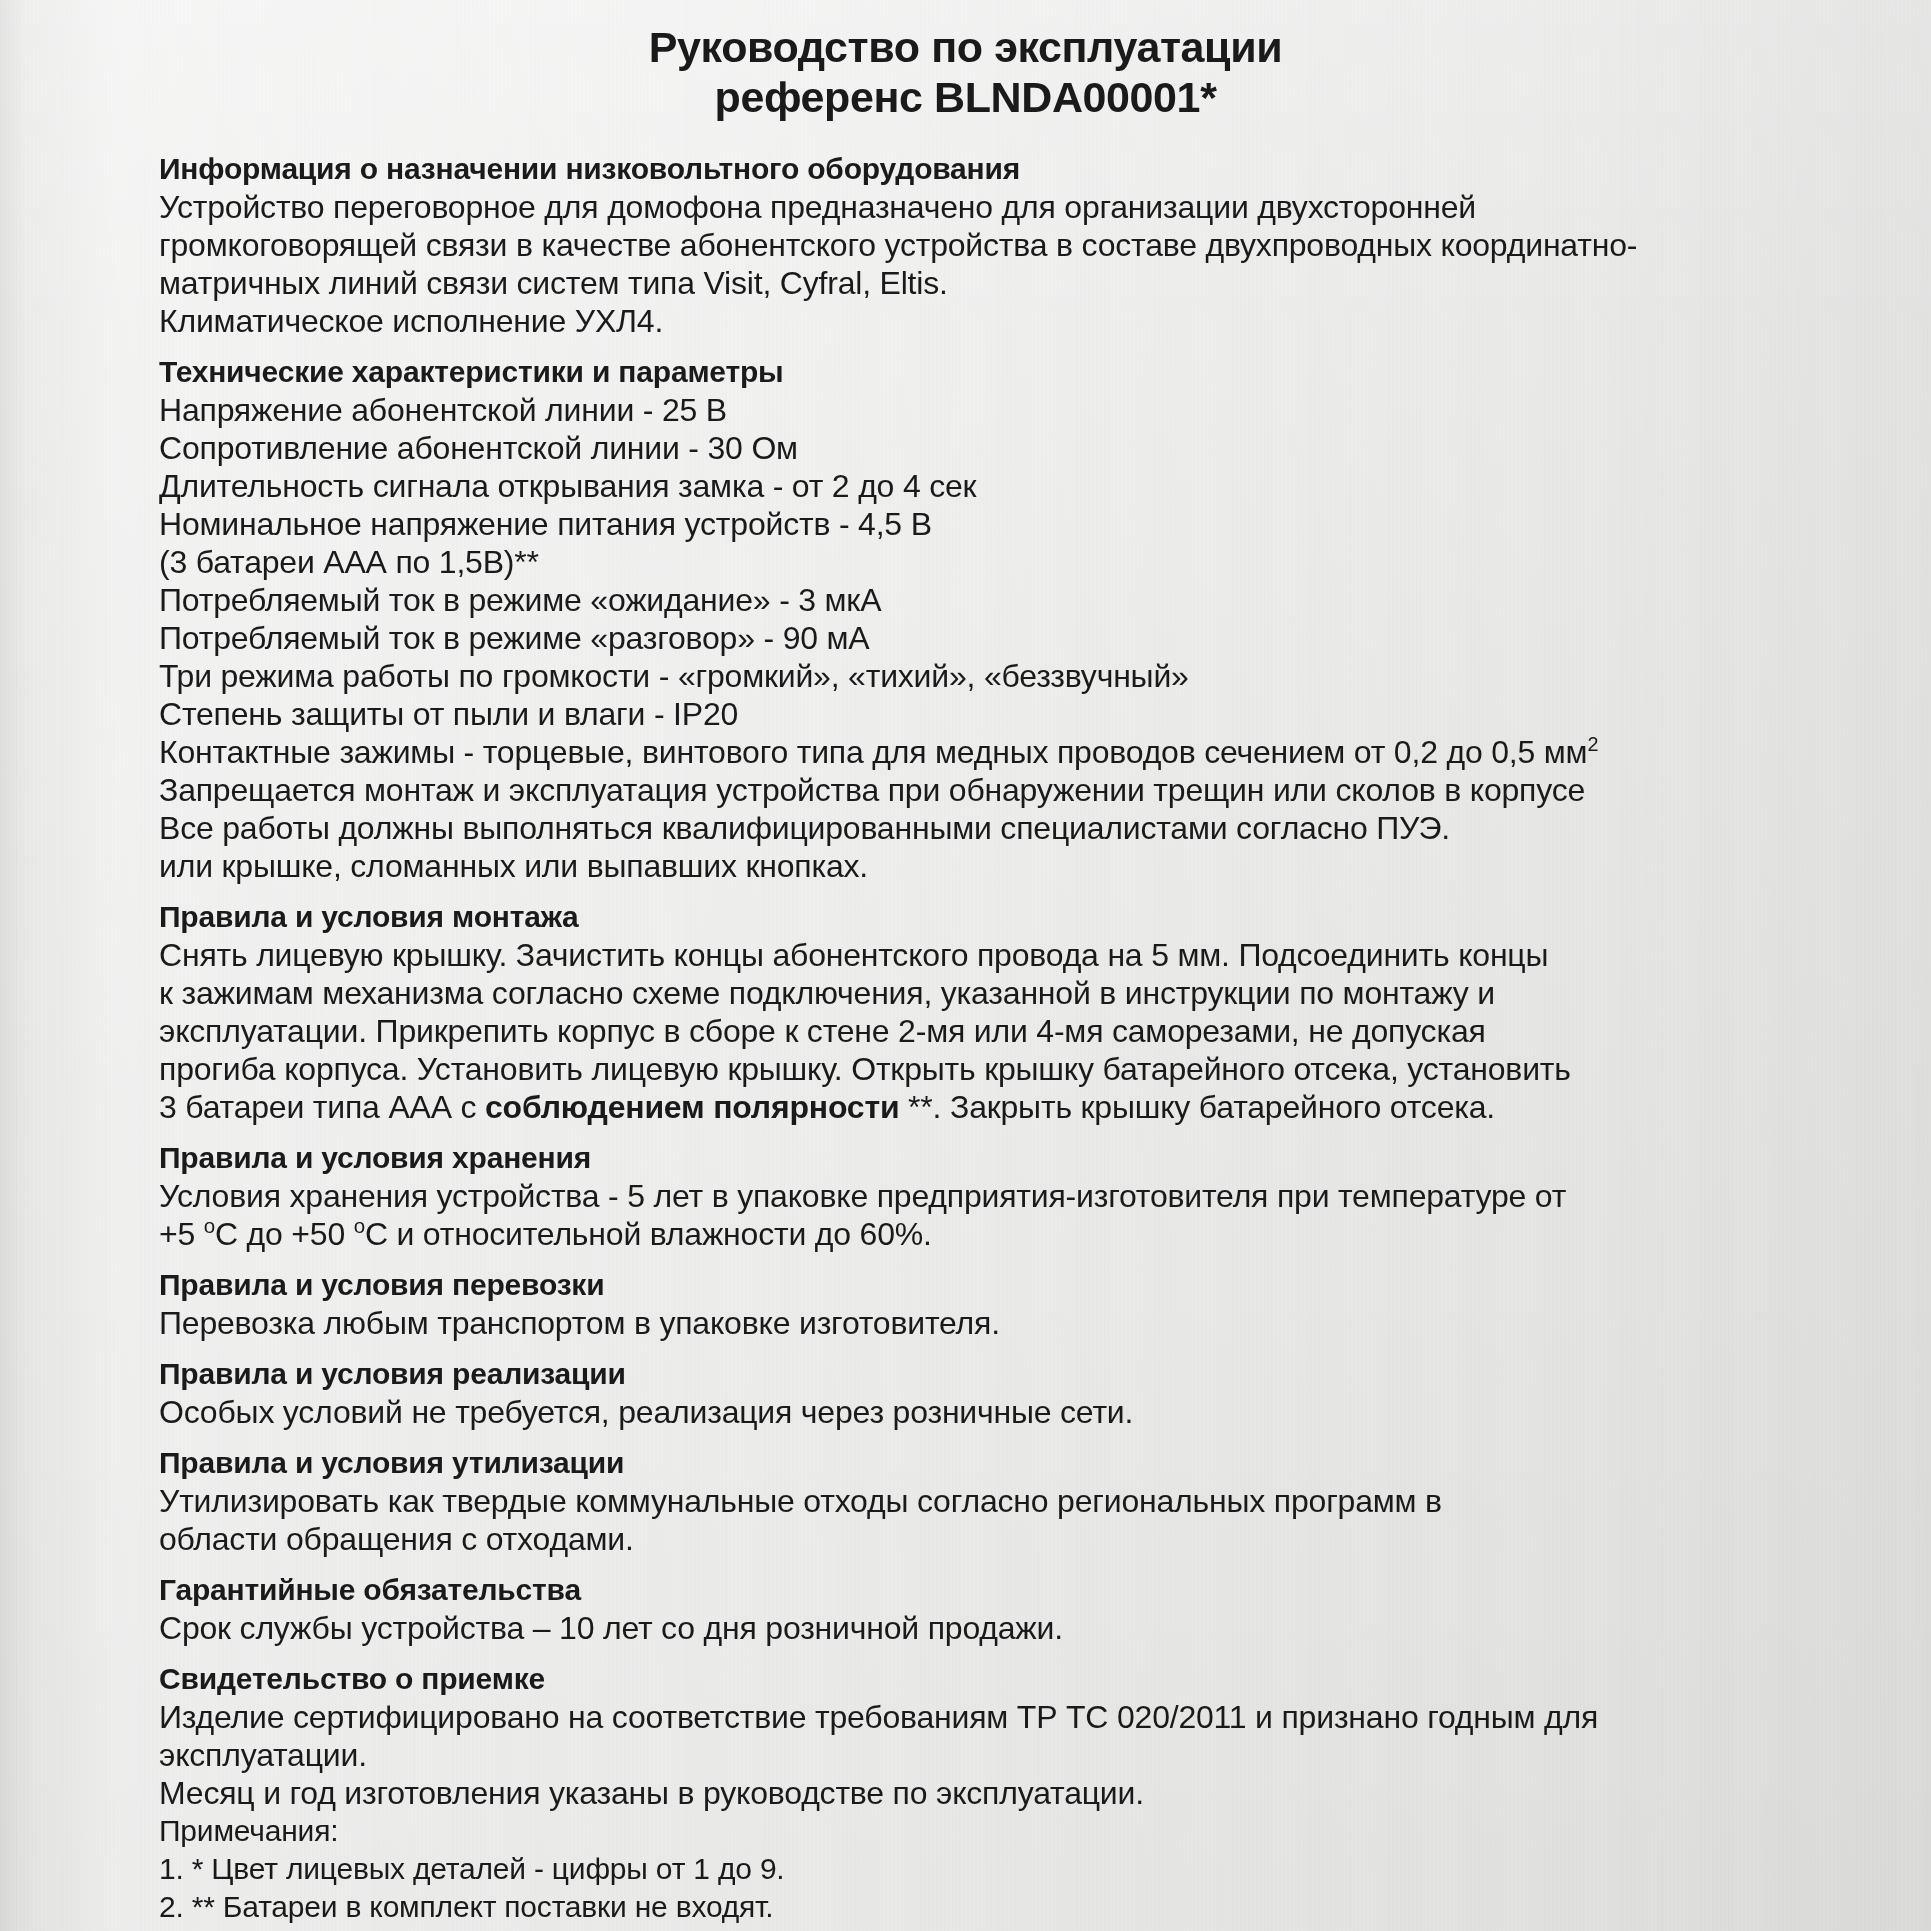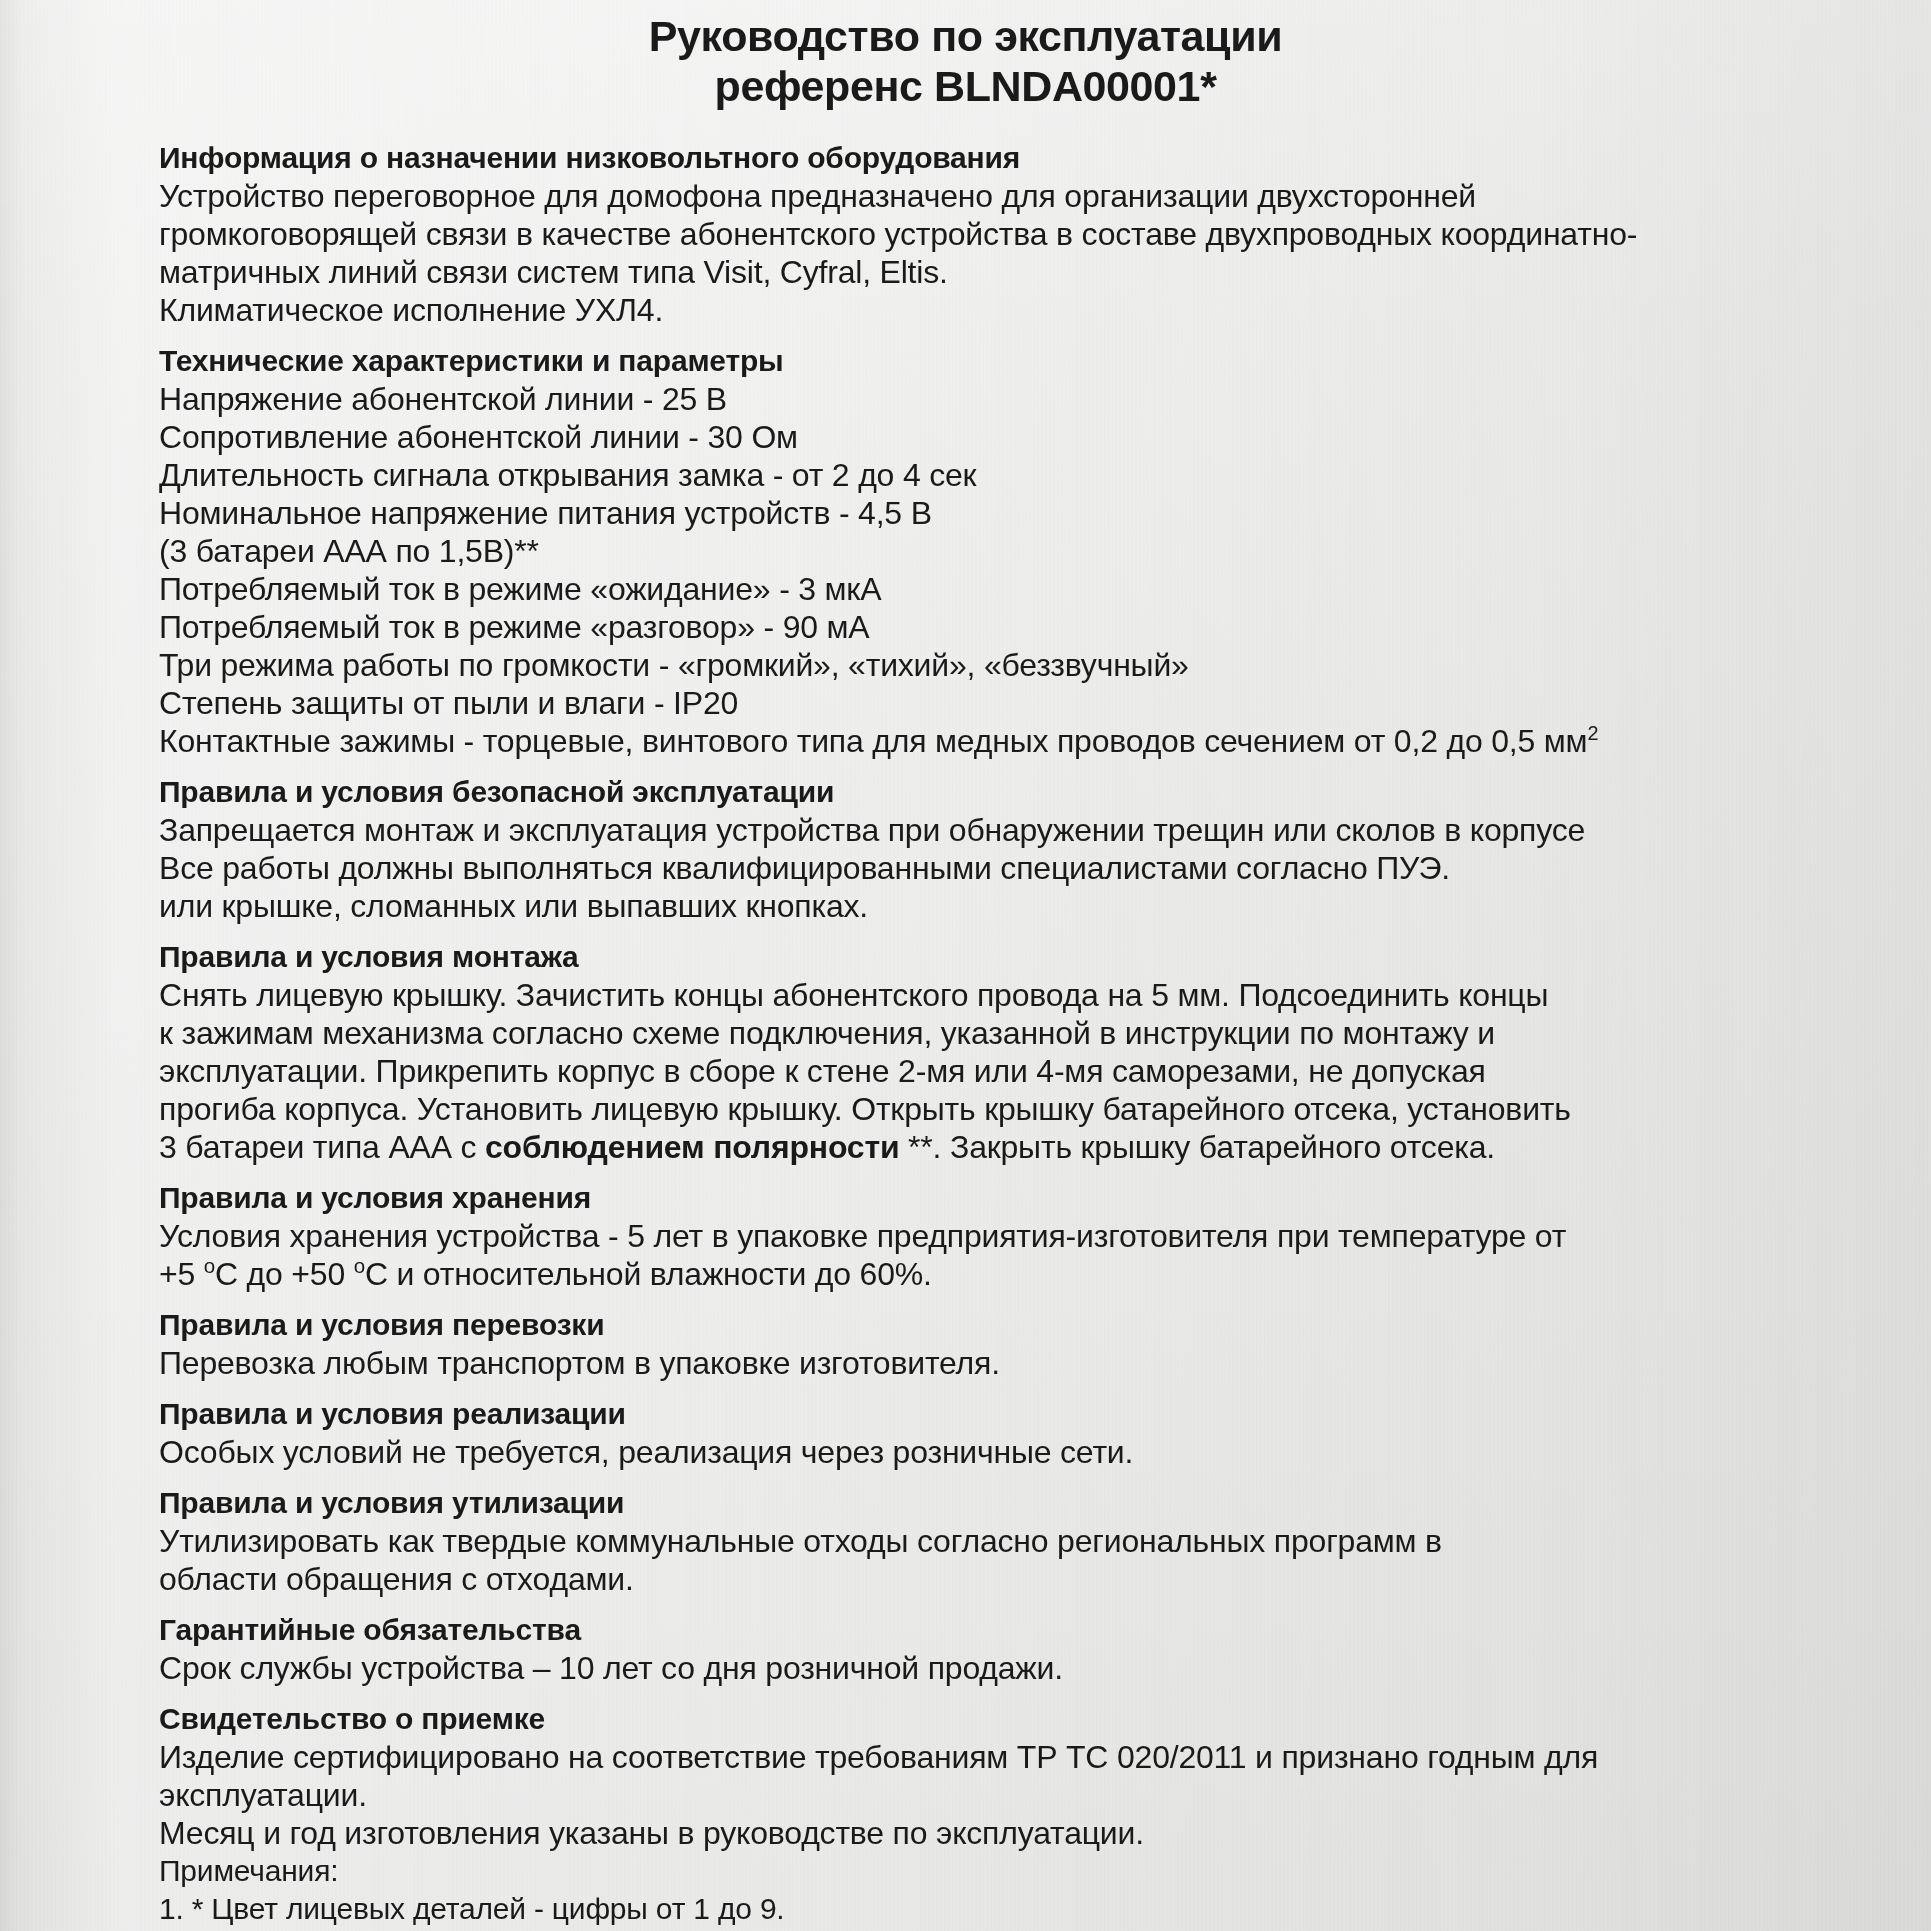--- a/index.html
+++ b/index.html
@@ -49,21 +49,21 @@
     left: 0; top: 0;
     width: 1931px;
     height: 1931px;
     padding: 0 145px 0 193px;
     box-sizing: border-box;
   }
 
   
   .title-block {
     text-align: center;
-    padding-top: 11px;
+    padding-top: 22px;
     margin-left: -48px;
   }
   .title-line {
     font-weight: bold;
     font-size: 43px;
     line-height: 50px;
     letter-spacing: -0.4px;
     white-space: nowrap;
   }
 
@@ -129,21 +129,20 @@
       <div class="para">Сопротивление абонентской линии - 30 Ом</div>
       <div class="para">Длительность сигнала открывания замка - от 2 до 4 сек</div>
       <div class="para">Номинальное напряжение питания устройств - 4,5 В</div>
       <div class="para">(3 батареи ААА по 1,5В)**</div>
       <div class="para">Потребляемый ток в режиме «ожидание» - 3 мкА</div>
       <div class="para">Потребляемый ток в режиме «разговор» - 90 мА</div>
       <div class="para">Три режима работы по громкости - «громкий», «тихий», «беззвучный»</div>
       <div class="para">Степень защиты от пыли и влаги - IP20</div>
       <div class="para"><span>Контактные зажимы - торцевые, винтового типа для медных проводов сечением от 0,2 до 0,5 мм</span><sup>2</sup></div>
 
-      <div class="sec-head">Правила и условия безопасной эксплуатации</div>
       <div class="para">Запрещается монтаж и эксплуатация устройства при обнаружении трещин или сколов  в корпусе</div>
       <div class="para">Все работы должны выполняться квалифицированными специалистами согласно ПУЭ.</div>
       <div class="para">или  крышке, сломанных или выпавших кнопках.</div>
 
       <div class="sec-head">Правила и условия монтажа</div>
       <div class="para">Снять лицевую крышку. Зачистить концы абонентского провода на 5 мм. Подсоединить концы</div>
       <div class="para">к зажимам механизма согласно схеме подключения, указанной в инструкции по монтажу и</div>
       <div class="para">эксплуатации.  Прикрепить корпус в сборе к стене 2-мя или  4-мя саморезами, не допуская</div>
       <div class="para">прогиба корпуса. Установить лицевую крышку. Открыть крышку батарейного отсека, установить</div>
       <div class="para"><span>3 батареи типа ААА с </span><span class="b">соблюдением полярности</span><span> **. Закрыть крышку батарейного отсека.</span></div>

